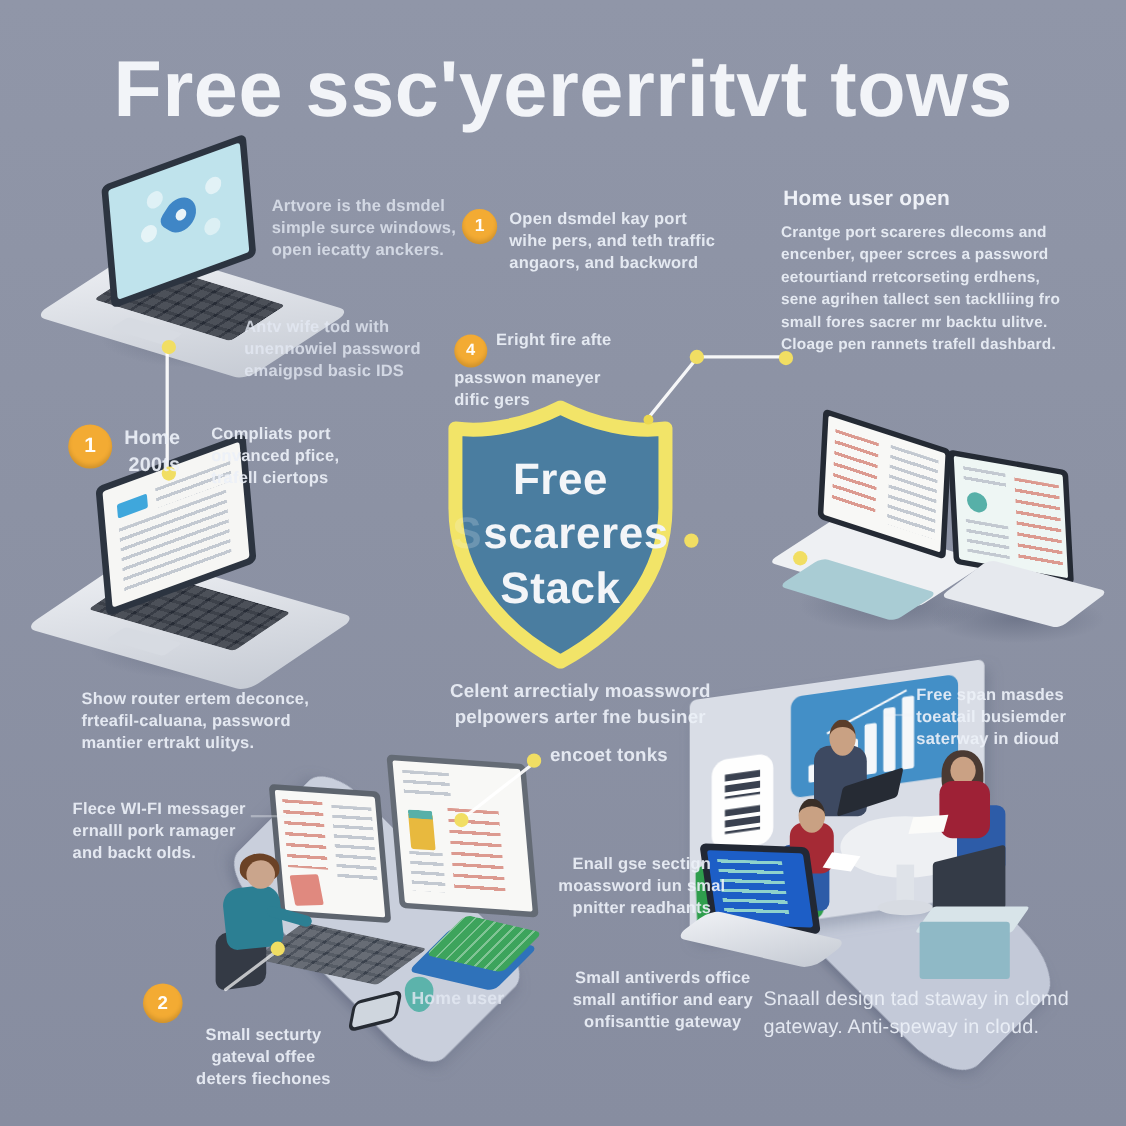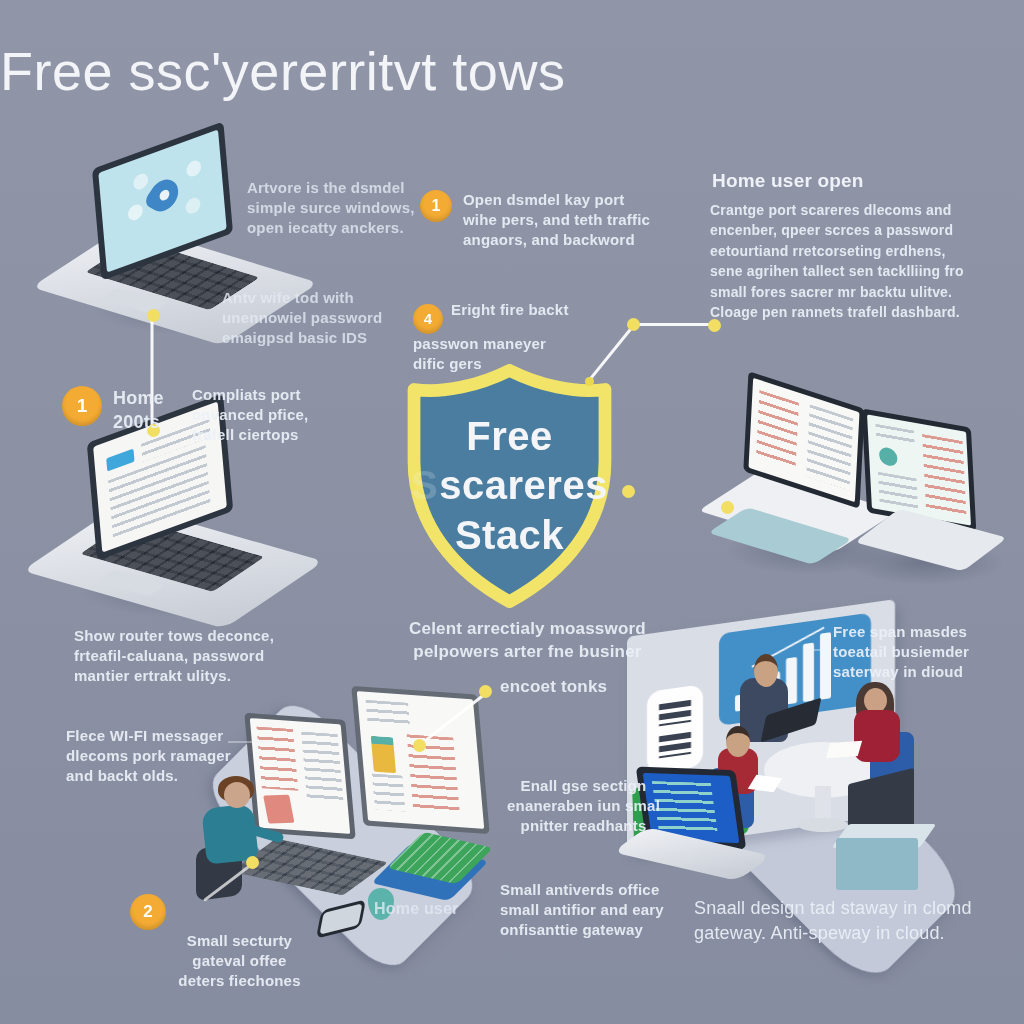--- a/index.html
+++ b/index.html
@@ -6,24 +6,24 @@
   #canvas{
     position:relative; width:1024px; height:1024px; overflow:hidden;
     background:linear-gradient(180deg,#9096a8 0%,#8c92a4 45%,#878da0 100%);
     font-family:"Liberation Sans",sans-serif;
   }
   
   .txt{position:absolute; z-index:30; color:rgba(236,240,247,.92); font-size:15px;
        line-height:1.34; font-weight:600; white-space:pre-line; letter-spacing:.2px;}
   .txt.dim{color:rgba(228,233,242,.80);}
   .txt.center{text-align:center;}
-  .title{position:absolute; z-index:30; top:40px; left:0; right:0; 
-         font-size:54px; font-weight:400; color:#f2f4f8; letter-spacing:.5px;}
+  .title{position:absolute; z-index:30; top:40px; left:0; right:0; text-align:center;
+         font-size:72px; font-weight:700; color:#f2f4f8; letter-spacing:.5px;}
   .h1{font-size:19px; font-weight:700; color:#eef1f7; white-space:pre-line;}
-  .big{font-size:18px; font-weight:700;}
+  .big{font-size:18px; font-weight:700;text-align:right;}
   
   .badge{display:inline-flex; align-items:center; justify-content:center;
          background:#f3ab33; color:#fffdf8; font-weight:700; border-radius:50%;
          box-shadow:inset 0 -3px 4px rgba(0,0,0,.14); flex:none;}
   .b32{width:32px;height:32px;font-size:16px;}
   .b30{width:30px;height:30px;font-size:15px; vertical-align:-9px; margin-right:8px;}
   .b40{width:40px;height:40px;font-size:19px;}
   .b36{width:36px;height:36px;font-size:17px;}
   .row{position:absolute; z-index:30; display:flex; gap:11px; align-items:flex-start;}
   .dot{position:absolute; z-index:25; width:13px; height:13px; border-radius:50%; background:#f1de63;}
@@ -243,62 +243,62 @@
 eetourtiand rretcorseting erdhens,
 sene agrihen tallect sen tacklliing fro
 small fores sacrer mr backtu ulitve.</div>
   <div class="txt" style="left:710px; top:303px; width:270px; font-size:14px;">Cloage pen rannets trafell dashbard.</div>
 
   <div class="txt dim" style="left:222px; top:288px; width:195px;">Antv wife tod with
 unennowiel password
 emaigpsd basic IDS</div>
 
   <div class="txt" style="left:413px; top:280px; width:185px;">
-    <span class="badge b30">4</span><span>Eright fire backt</span>
+    <span class="badge b30">4</span><span>Eright fire afte</span>
     <span>passwon maneyer
 dific gers</span>
   </div>
 
   <div class="row" style="left:62px; top:386px;">
     <span class="badge b40">1</span>
     <span class="txt big" style="position:static;">Home
 200ts</span>
   </div>
   <div class="txt" style="left:192px; top:385px; width:145px;">Compliats port
 onvanced pfice,
 trafell ciertops</div>
 
-  <div class="txt" style="left:74px; top:626px; width:275px;">Show router tows deconce,
+  <div class="txt" style="left:74px; top:626px; width:275px;">Show router ertem deconce,
 frteafil-caluana, password
 mantier ertrakt ulitys.</div>
   <div class="txt" style="left:66px; top:726px; width:215px;">Flece WI-FI messager
-dlecoms pork ramager
+ernalll pork ramager
 and backt olds.</div>
 
   <div class="txt center" style="left:385px; top:618px; width:285px; font-size:17px;">Celent arrectialy moassword
 pelpowers arter fne businer</div>
   <div class="txt" style="left:500px; top:676px; font-size:17px;">encoet tonks</div>
 
   <div class="txt" style="left:833px; top:622px; width:155px;">Free span masdes
 toeatail busiemder
 saterway in dioud</div>
 
   <div class="txt center" style="left:486px; top:776px; width:195px;">Enall gse sectign
-enaneraben iun smal
+moassword iun smal
 pnitter readhants</div>
 
   <div class="row" style="left:130px; top:894px;">
     <span class="badge b36">2</span>
     <span class="txt center" style="position:static; width:125px;margin-top:37px;">Small secturty
 gateval offee
 deters fiechones</span>
   </div>
 
   <div class="txt dim" style="left:374px; top:898px; font-size:16px;">Home user</div>
 
-  <div class="txt" style="left:500px; top:880px; width:205px;">Small antiverds office
+  <div class="txt" style="left:500px; top:880px; width:205px;text-align:center;">Small antiverds office
 small antifior and eary
 onfisanttie gateway</div>
 
   <div class="txt" style="left:694px; top:896px; width:300px; font-size:18px; font-weight:400; line-height:1.4;">Snaall design tad staway in clomd
 gateway. Anti-speway in cloud.</div>
 
 </div>
 
 </body></html>

